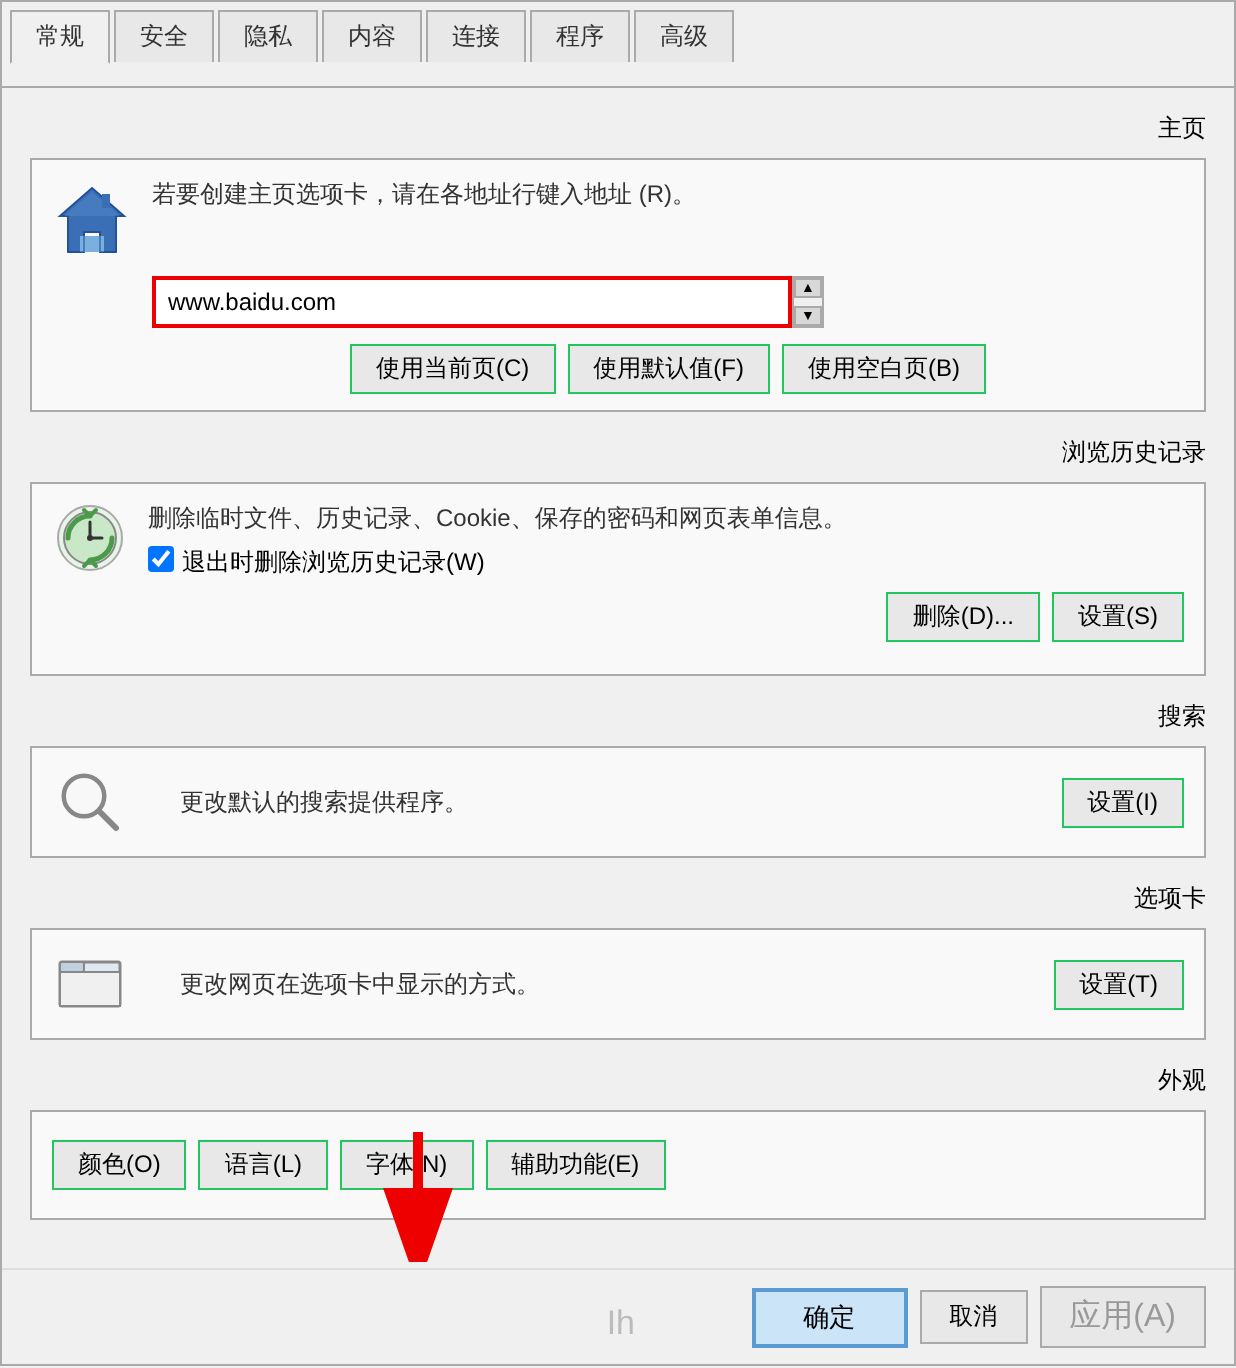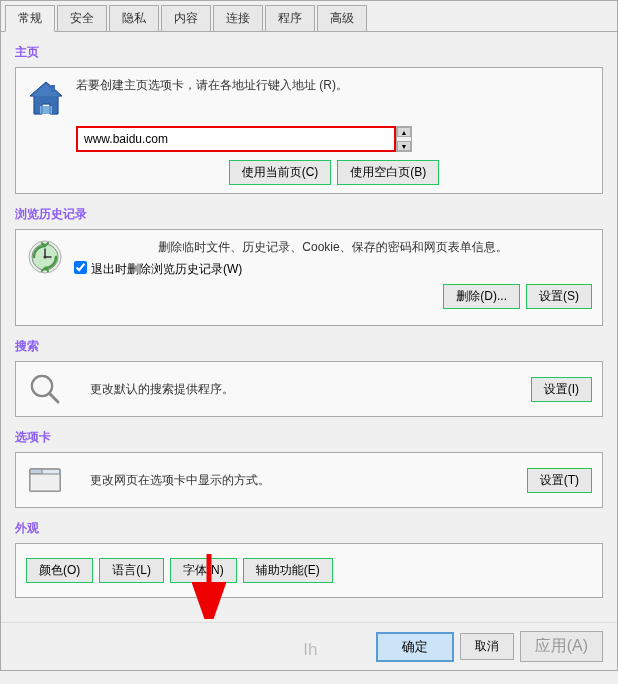--- a/index.html
+++ b/index.html
@@ -17,21 +17,21 @@
       background: #f0f0f0;
       border: 1px solid #aaa;
       position: relative;
     }
 
     
     .tab-bar {
       display: flex;
       background: #f0f0f0;
       border-bottom: 1px solid #aaa;
-      padding: 4px 4px 0 4px;
+      padding: 4px 4px 12px 4px;
     }
     .tab {
       padding: 4px 12px;
       border: 1px solid #aaa;
       border-bottom: none;
       background: #e8e8e8;
       margin-right: 2px;
       cursor: pointer;
       font-size: 12px;
       color: #333;
@@ -47,23 +47,24 @@
     .content {
       padding: 12px 14px;
     }
 
     
     .section {
       margin-bottom: 12px;
     }
     .section-title {
       font-size: 12px;
-      color: #8b5cf6;
+      color: #000000;
       margin-bottom: 6px;
-      font-weight: bold;
+      font-weight: normal;
+      text-align: right;
     }
     .section-box {
       border: 1px solid #aaa;
       padding: 8px 10px;
       background: #f9f9f9;
     }
 
     
     .homepage-section {
       display: flex;
@@ -144,21 +145,20 @@
       flex-shrink: 0;
     }
     .history-content {
       flex: 1;
     }
     .history-text {
       font-size: 12px;
       color: #333;
       line-height: 1.6;
       margin-bottom: 4px;
-      text-align: center;
     }
     .checkbox-row {
       display: flex;
       align-items: flex-start;
       gap: 4px;
       margin-bottom: 6px;
     }
     .checkbox-row input[type=checkbox] {
       width: 13px;
       height: 13px;
@@ -299,20 +299,21 @@
         </div>
         <div class="url-input-wrapper">
           <input type="text" class="url-input" value="www.baidu.com" style="">
           <div class="scrollbar-stub">
             <div class="scrollbar-btn">▲</div>
             <div class="scrollbar-btn">▼</div>
           </div>
         </div>
         <div class="btn-row">
           <button class="btn">使用当前页(C)</button>
+          <button class="btn">使用默认值(F)</button>
           <button class="btn">使用空白页(B)</button>
         </div>
       </div>
     </div>
 
     <div class="section">
       <div class="section-title">浏览历史记录</div>
       <div class="section-box">
         <div class="history-section">
           <div class="history-icon">

